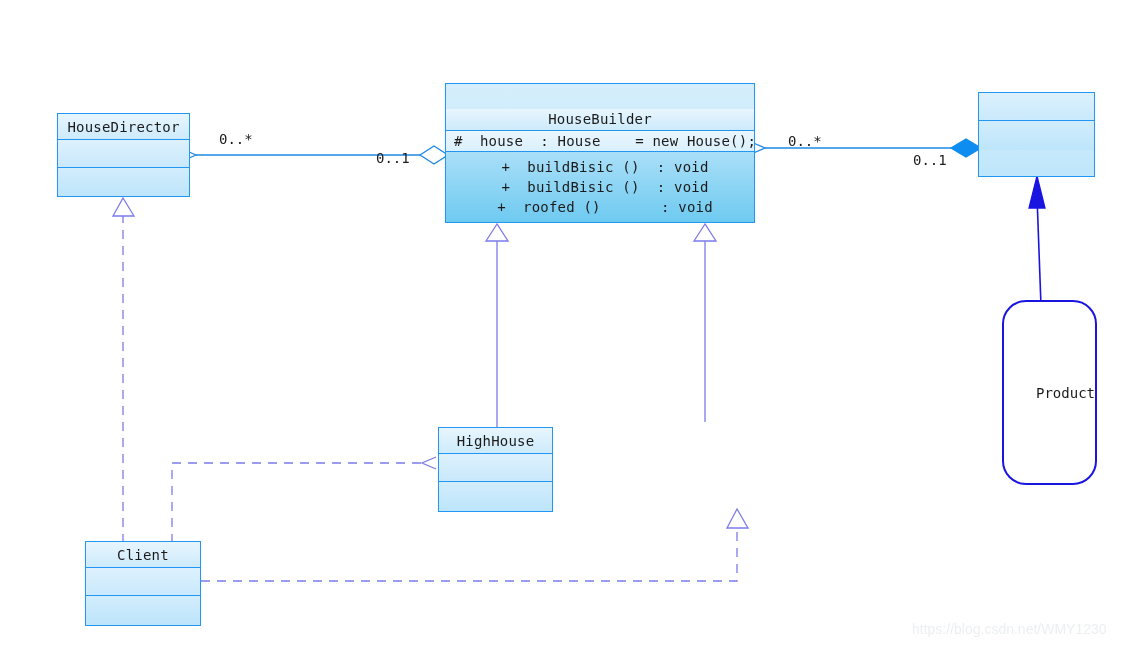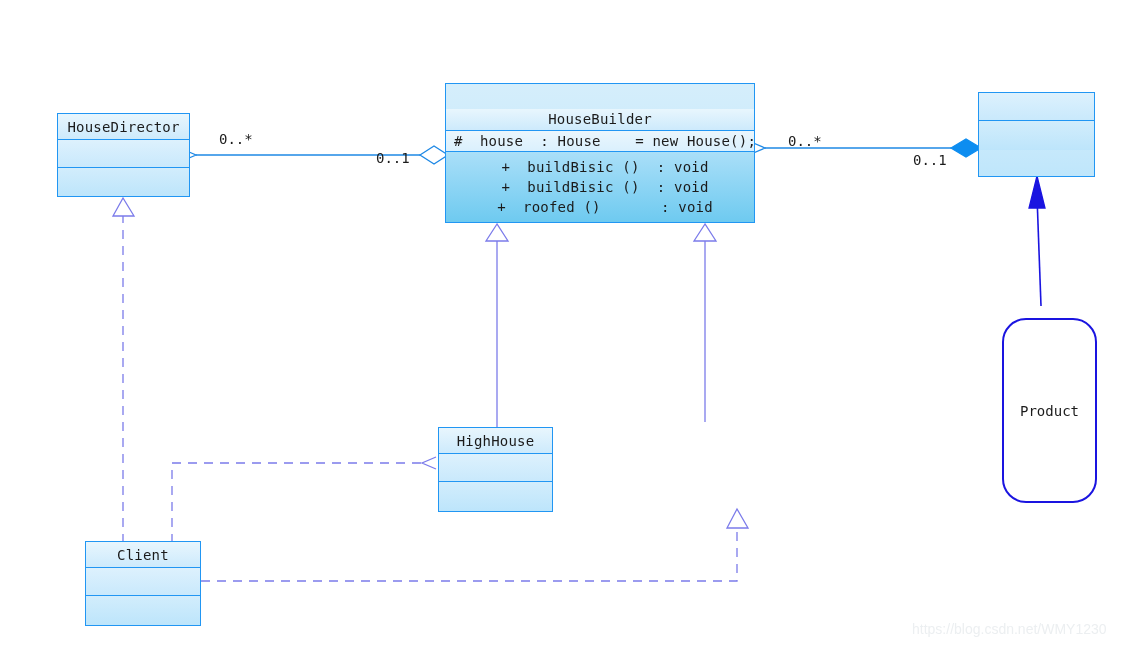--- a/index.html
+++ b/index.html
@@ -196,21 +196,21 @@
 
 
   <div class="uml-class" style="left:85px; top:541px; width:116px; height:85px;">
     <div class="uml-row uml-title" style="height:27px;">
       <span>Client</span>
     </div>
     <div class="uml-row uml-empty-a" style="height:28px;"></div>
     <div class="uml-row uml-empty-b last" style="height:30px;"></div>
   </div>
 
-  <div class="product-shape" style="left:1002px; top:318px; width:95px; height:185px;">
+  <div class="product-shape" style="left:1002px; top:300px; width:95px; height:185px;justify-content:flex-end;">
     <span>Product</span>
   </div>
 
   <span class="edge-label" style="left:219px; top:131px;">0..*</span>
   <span class="edge-label" style="left:376px; top:150px;">0..1</span>
   <span class="edge-label" style="left:788px; top:133px;">0..*</span>
   <span class="edge-label" style="left:913px; top:152px;">0..1</span>
 
   <span class="watermark" style="left:912px; top:621px;">https://blog.csdn.net/WMY1230</span>
 

